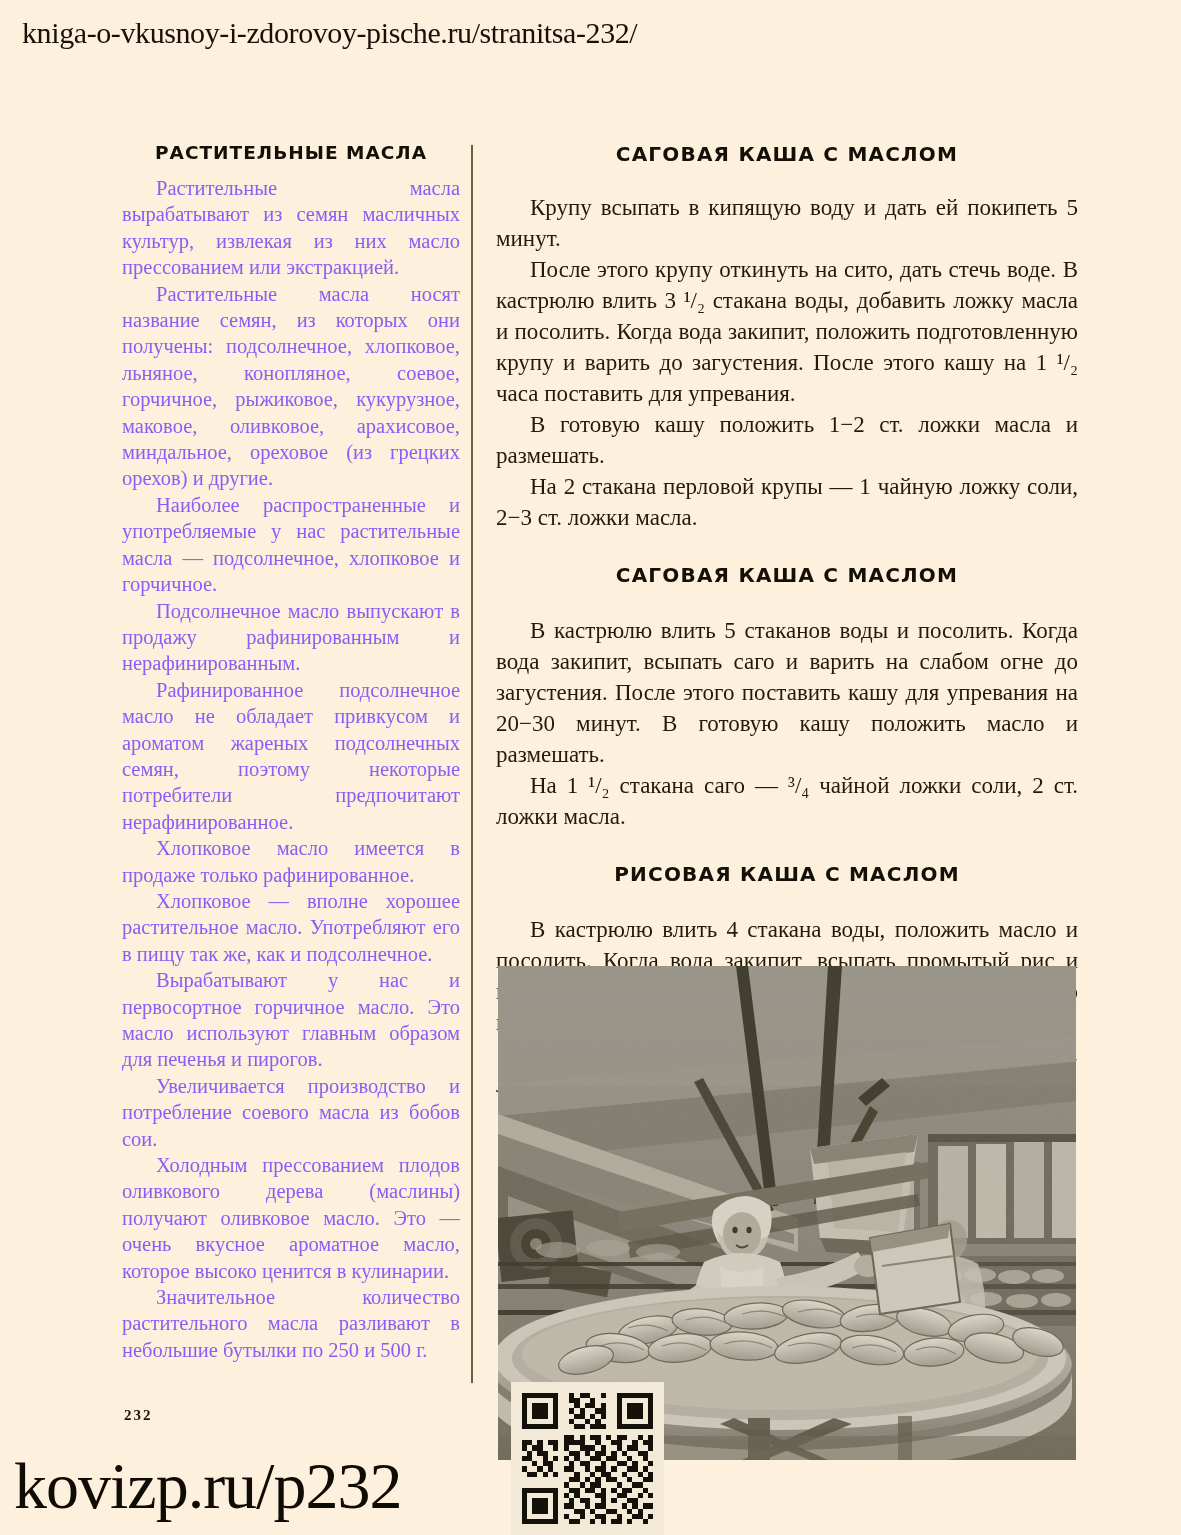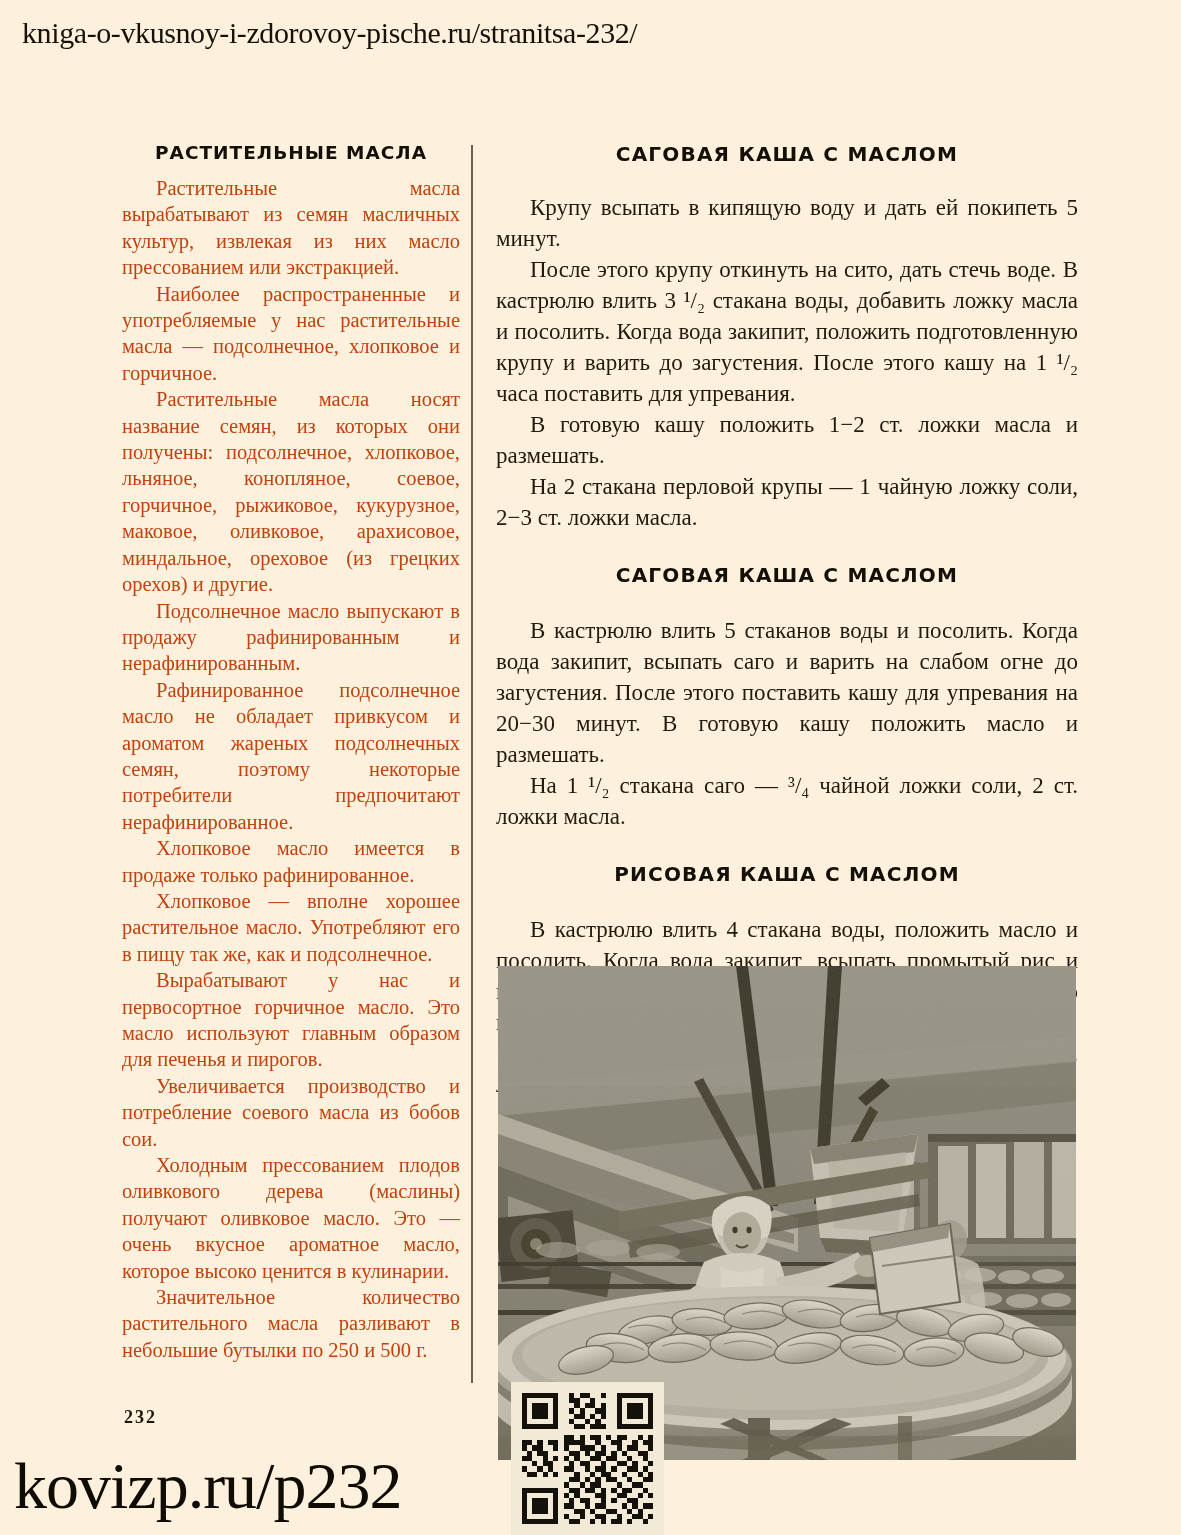--- a/index.html
+++ b/index.html
@@ -74,38 +74,38 @@
     font-size: 20px;
     letter-spacing: 1.2px;
   }
 
   p.body-l {
     margin: 0;
     font-size: 20.5px;
     line-height: 26.4px;
     text-align: justify;
     text-indent: 34px;
-    color: #c2410c;
+    color: #8b5cf6;
     hyphens: none;
   }
   p.body-r {
     margin: 0;
     font-size: 23px;
     line-height: 31px;
     text-align: justify;
     text-indent: 34px;
     color: #231a0c;
   }
 
   .page-num {
     position: absolute;
     left: 112px;
     top: 1337px;
     font-family: "Liberation Serif", "DejaVu Serif", serif;
-    font-size: 18px;
+    font-size: 15px;
     font-weight: bold;
     letter-spacing: 2px;
     color: #1d1508;
   }
 
   
   .photo-wrap {
     position: absolute;
     left: 486px;
     top: 896px;
@@ -146,22 +146,22 @@
 <div class="top-url">kniga-o-vkusnoy-i-zdorovoy-pische.ru/stranitsa-232/</div>
 
 <div class="sheet">
 
   <div class="col-divider"></div>
 
   <div class="col-left">
     <h2 class="sec-title">РАСТИТЕЛЬНЫЕ МАСЛА</h2>
 
     <p class="body-l">Растительные масла вырабатывают из семян масличных культур, извлекая из них масло прессованием или экстракцией.</p>
+    <p class="body-l">Растительные масла носят название семян, из которых они получены: подсолнечное, хлопковое, льняное, конопляное, соевое, горчичное, рыжиковое, кукурузное, маковое, оливковое, арахисовое, миндальное, ореховое (из грецких орехов) и другие.</p>
     <p class="body-l">Наиболее распространенные и употребляемые у нас растительные масла — подсолнечное, хлопковое и горчичное.</p>
-    <p class="body-l">Растительные масла носят название семян, из которых они получены: подсолнечное, хлопковое, льняное, конопляное, соевое, горчичное, рыжиковое, кукурузное, маковое, оливковое, арахисовое, миндальное, ореховое (из грецких орехов) и другие.</p>
     <p class="body-l">Подсолнечное масло выпускают в продажу рафинированным и нерафинированным.</p>
     <p class="body-l">Рафинированное подсолнечное масло не обладает привкусом и ароматом жареных подсолнечных семян, поэтому некоторые потребители предпочитают нерафинированное.</p>
     <p class="body-l">Хлопковое масло имеется в продаже только рафинированное.</p>
     <p class="body-l">Хлопковое — вполне хорошее растительное масло. Употребляют его в пищу так же, как и подсолнечное.</p>
     <p class="body-l">Вырабатывают у нас и первосортное горчичное масло. Это масло используют главным образом для печенья и пирогов.</p>
     <p class="body-l">Увеличивается производство и потребление соевого масла из бобов сои.</p>
     <p class="body-l">Холодным прессованием плодов оливкового дерева (маслины) получают оливковое масло. Это — очень вкусное ароматное масло, которое высоко ценится в кулинарии.</p>
     <p class="body-l">Значительное количество растительного масла разливают в небольшие бутылки по 250 и 500 г.</p>
 
   </div>

